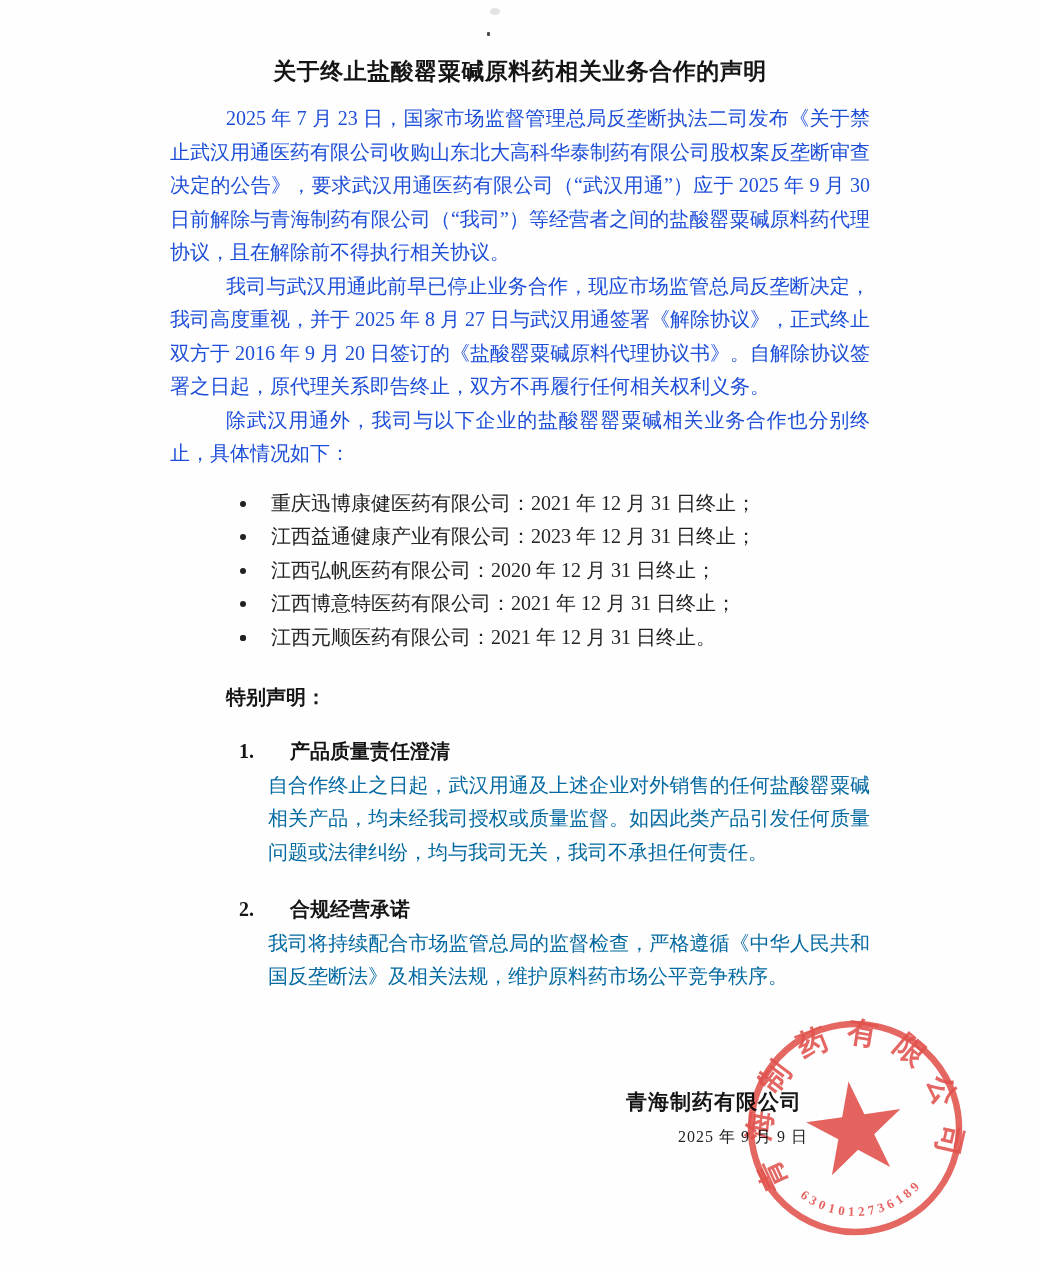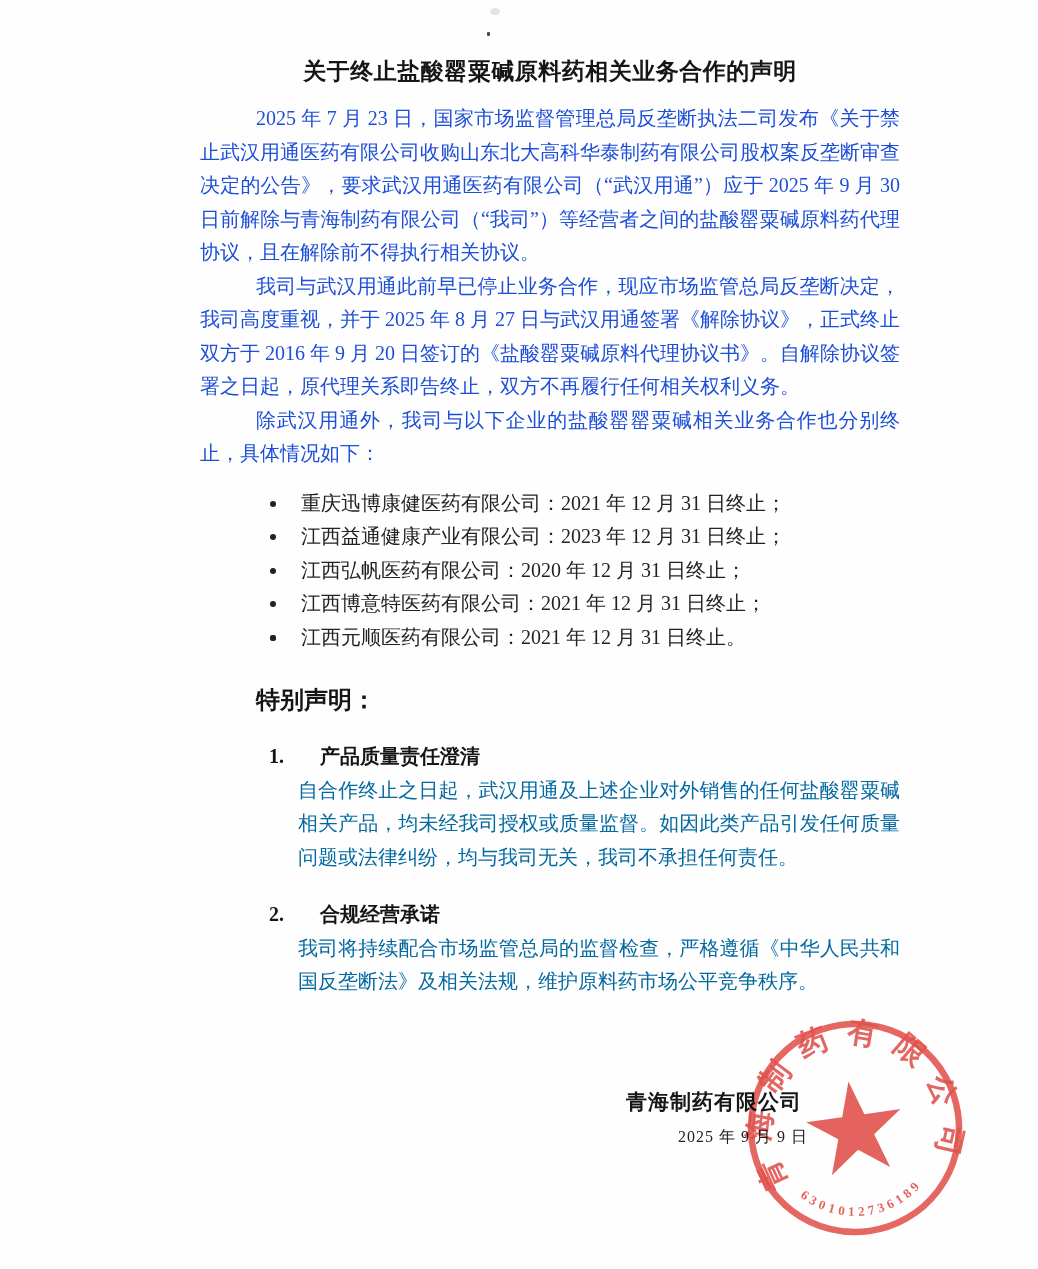--- a/index.html
+++ b/index.html
@@ -12,21 +12,20 @@
     position:relative;
     width:1038px;height:1269px;
     background:#fefefe;
     overflow:hidden;
     color:#1c1c1c;
   }
   .content{
     position:absolute;
     left:170px;top:0;
     width:700px;
-    margin-left:30px;
   }
   .doc-title{
     margin-top:56px;
     text-align:center;
     font-size:23px;
     font-weight:700;
     letter-spacing:.5px;
     color:#151515;
   }
   p.body-par{
@@ -51,21 +50,21 @@
   .bullet-dot{
     position:absolute;
     left:70px;top:14px;
     width:6px;height:6px;
     border-radius:50%;
     background:#222;
   }
   .special-heading{
     margin-top:30px;
     padding-left:56px;
-    font-size:24px;
+    font-size:20px;
     font-weight:700;
     color:#151515;
   }
   .num-item{margin-top:24px;}
   .num-head{
     position:relative;
     padding-left:120px;
     font-size:20px;
     font-weight:700;
     line-height:33.5px;

